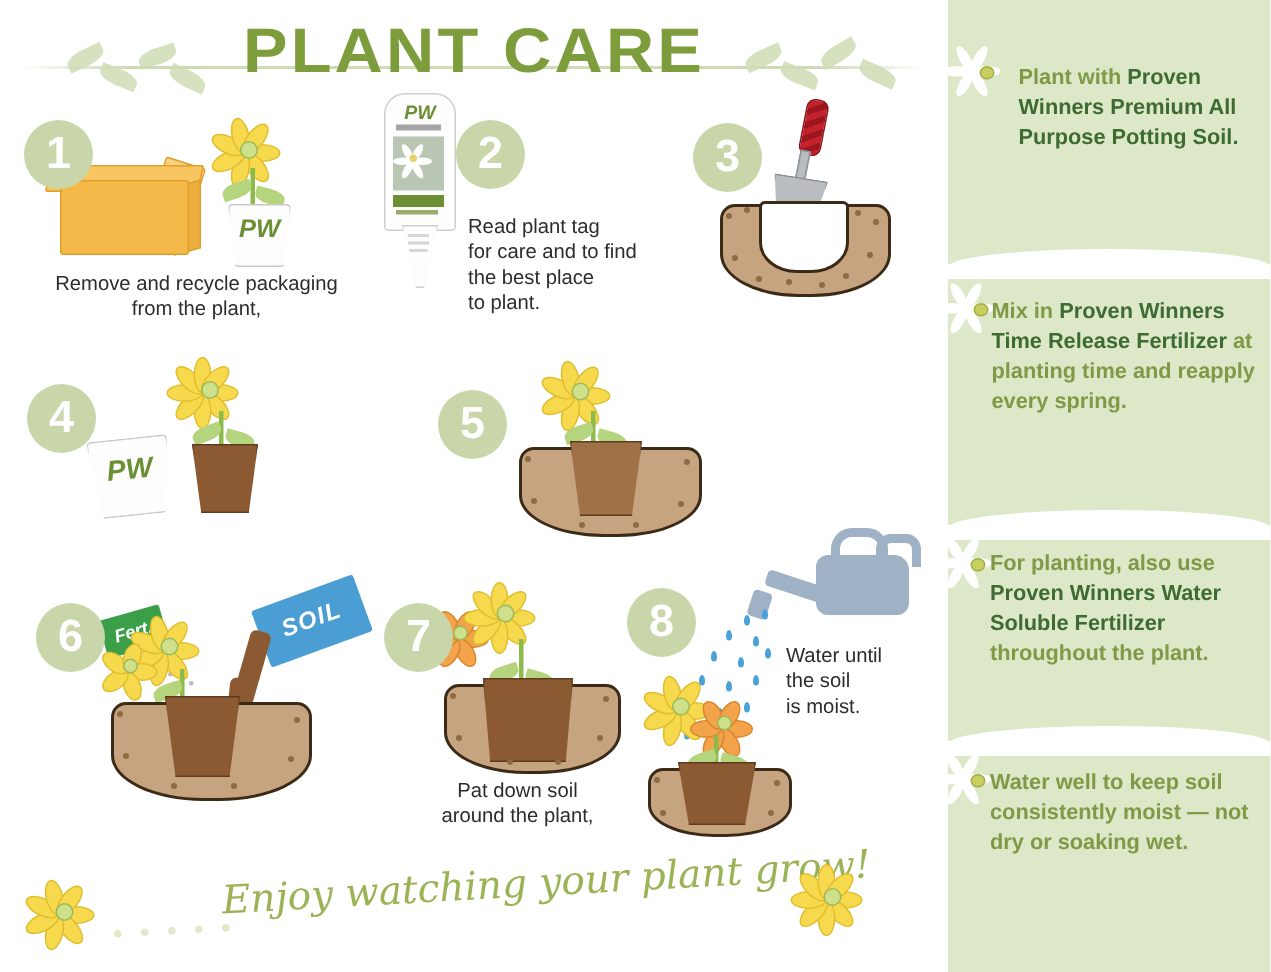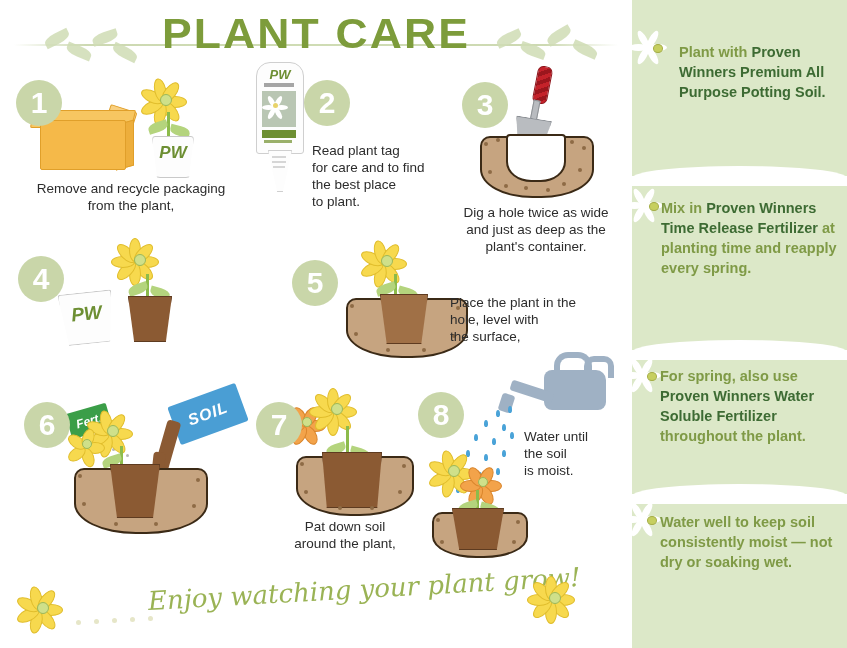--- a/index.html
+++ b/index.html
@@ -233,21 +233,20 @@
         <div class="crumb" style="left:38px;top:76px;"></div>
         <div class="crumb" style="left:112px;top:78px;"></div>
         <div class="crumb" style="left:124px;top:84px;"></div>
         <div class="crumb" style="left:30px;top:108px;"></div>
         <div class="crumb" style="left:120px;top:106px;"></div>
         <div class="crumb" style="left:66px;top:124px;"></div>
         <div class="crumb" style="left:88px;top:126px;"></div>
         <div class="crumb" style="left:46px;top:122px;"></div>
         <div class="crumb" style="left:104px;top:120px;"></div>
       </div>
-      <div class="cap center" style="left:-2px;top:142px;width:196px;">Dig a hole twice as wide<br>and just as deep as the<br>plant's container.</div>
     </div>
 
     <div class="step" style="left:16px;top:246px;width:290px;height:120px;">
       <div class="num" style="left:2px;top:10px;">4</div>
       <div class="art" style="left:40px;top:40px;width:64px;height:62px;">
         <div class="pot-w" style="left:4px;top:6px;width:52px;height:50px;transform:rotate(-6deg);">
           <div class="pw-logo" style="top:11px;font-size:19px;">PW</div>
           <div class="pw-sub" style="top:34px;"></div>
         </div>
       </div>
@@ -288,21 +287,20 @@
         <div class="lf r" style="left:68px;top:44px;transform:rotate(16deg);"></div>
         <div class="hole" style="left:16px;top:54px;width:118px;height:56px;"></div>
         <div class="pot-b light" style="left:50px;top:50px;width:46px;height:48px;"></div>
         <div class="crumb" style="left:20px;top:60px;"></div>
         <div class="crumb" style="left:126px;top:62px;"></div>
         <div class="crumb" style="left:24px;top:88px;"></div>
         <div class="crumb" style="left:122px;top:90px;"></div>
         <div class="crumb" style="left:56px;top:104px;"></div>
         <div class="crumb" style="left:92px;top:104px;"></div>
       </div>
-      <div class="cap" style="left:158px;top:44px;width:160px;">Place the plant in the<br>hole, level with<br>the surface,</div>
     </div>
 
     <div class="step" style="left:20px;top:392px;width:250px;height:170px;">
       <div class="num" style="left:4px;top:10px;">6</div>
       <div class="art" style="left:32px;top:0px;width:210px;height:140px;">
         <div class="bag fert" style="left:16px;top:16px;width:42px;height:26px;transform:rotate(-16deg);font-size:12px;line-height:26px;">Fert.</div>
         <div class="sprinkle" style="left:58px;top:44px;"></div>
         <div class="sprinkle" style="left:64px;top:50px;"></div>
         <div class="sprinkle" style="left:70px;top:56px;"></div>
         <div class="sprinkle" style="left:60px;top:56px;"></div>
@@ -501,21 +499,21 @@
     <div class="panel">
       <div class="sb-flower" style="left:0px;top:356px;">
         <div class="sfp" style="transform:rotate(0deg);"></div>
         <div class="sfp" style="transform:rotate(60deg);"></div>
         <div class="sfp" style="transform:rotate(120deg);"></div>
         <div class="sfp" style="transform:rotate(180deg);"></div>
         <div class="sfp" style="transform:rotate(240deg);"></div>
         <div class="sfp" style="transform:rotate(300deg);"></div>
         <div class="sfc"></div>
       </div>
-      <div class="sb-text" style="left:28px;top:366px;width:186px;"><span>For spring, also use </span><b>Proven Winners Water Soluble Fertilizer</b><span> throughout the plant.</span></div>
+      <div class="sb-text" style="left:28px;top:366px;width:186px;"><span>For planting, also use </span><b>Proven Winners Water Soluble Fertilizer</b><span> throughout the plant.</span></div>
       <div class="divider" style="top:484px;"></div>
       <div class="divider2" style="top:494px;"></div>
     </div>
 
     <div class="panel">
       <div class="sb-flower" style="left:0px;top:500px;">
         <div class="sfp" style="transform:rotate(0deg);"></div>
         <div class="sfp" style="transform:rotate(60deg);"></div>
         <div class="sfp" style="transform:rotate(120deg);"></div>
         <div class="sfp" style="transform:rotate(180deg);"></div>

